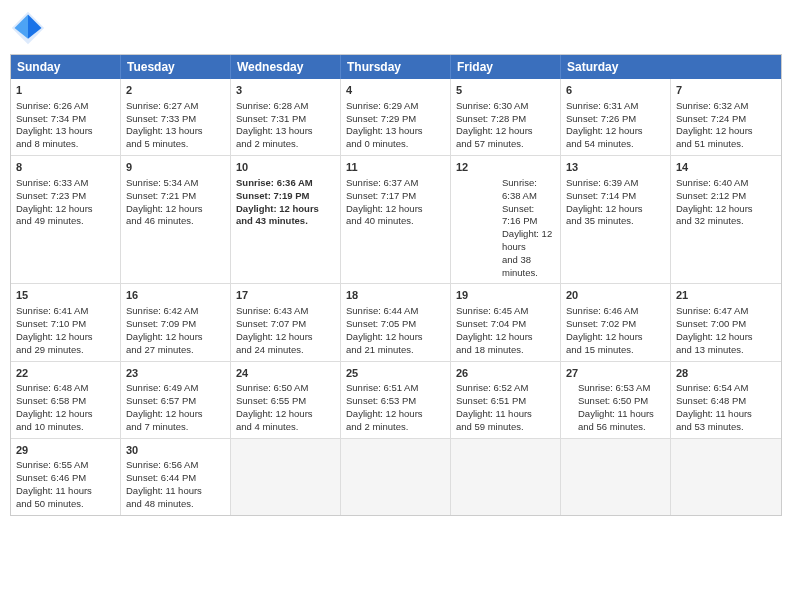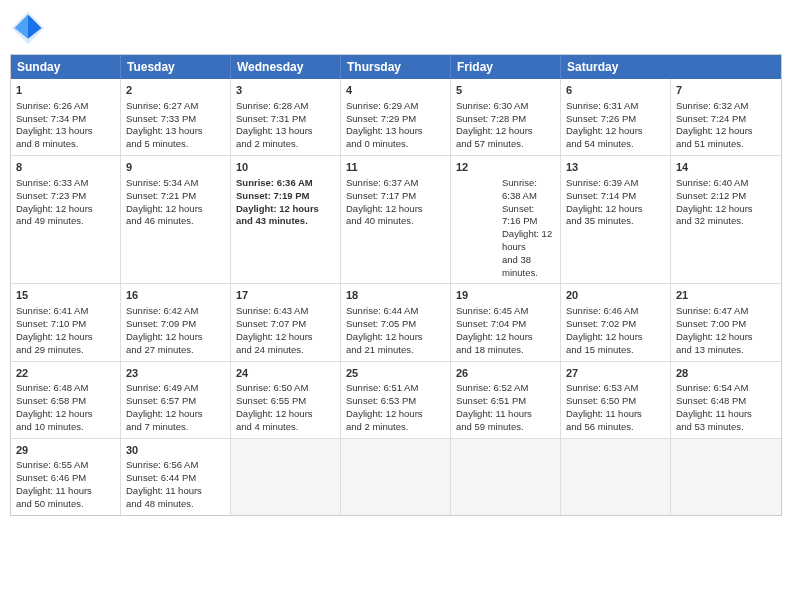--- a/index.html
+++ b/index.html
@@ -320,21 +320,21 @@
           </div>
           <div class="cal-cell">
             <div class="day-num">26</div>
             <div class="info" style="white-space: pre-line;">Sunrise: 6:52 AM
 Sunset: 6:51 PM
 Daylight: 11 hours
 and 59 minutes.</div>
           </div>
           <div class="cal-cell">
             <div class="day-num">27</div>
-            <div class="info" style="white-space: pre-line;">Sunrise: 6:53 AM
+            <div class="info" style="white-space: pre-line; margin-left: 12px;">Sunrise: 6:53 AM
 Sunset: 6:50 PM
 Daylight: 11 hours
 and 56 minutes.</div>
           </div>
           <div class="cal-cell">
             <div class="day-num">28</div>
             <div class="info" style="white-space: pre-line;">Sunrise: 6:54 AM
 Sunset: 6:48 PM
 Daylight: 11 hours
 and 53 minutes.</div>

